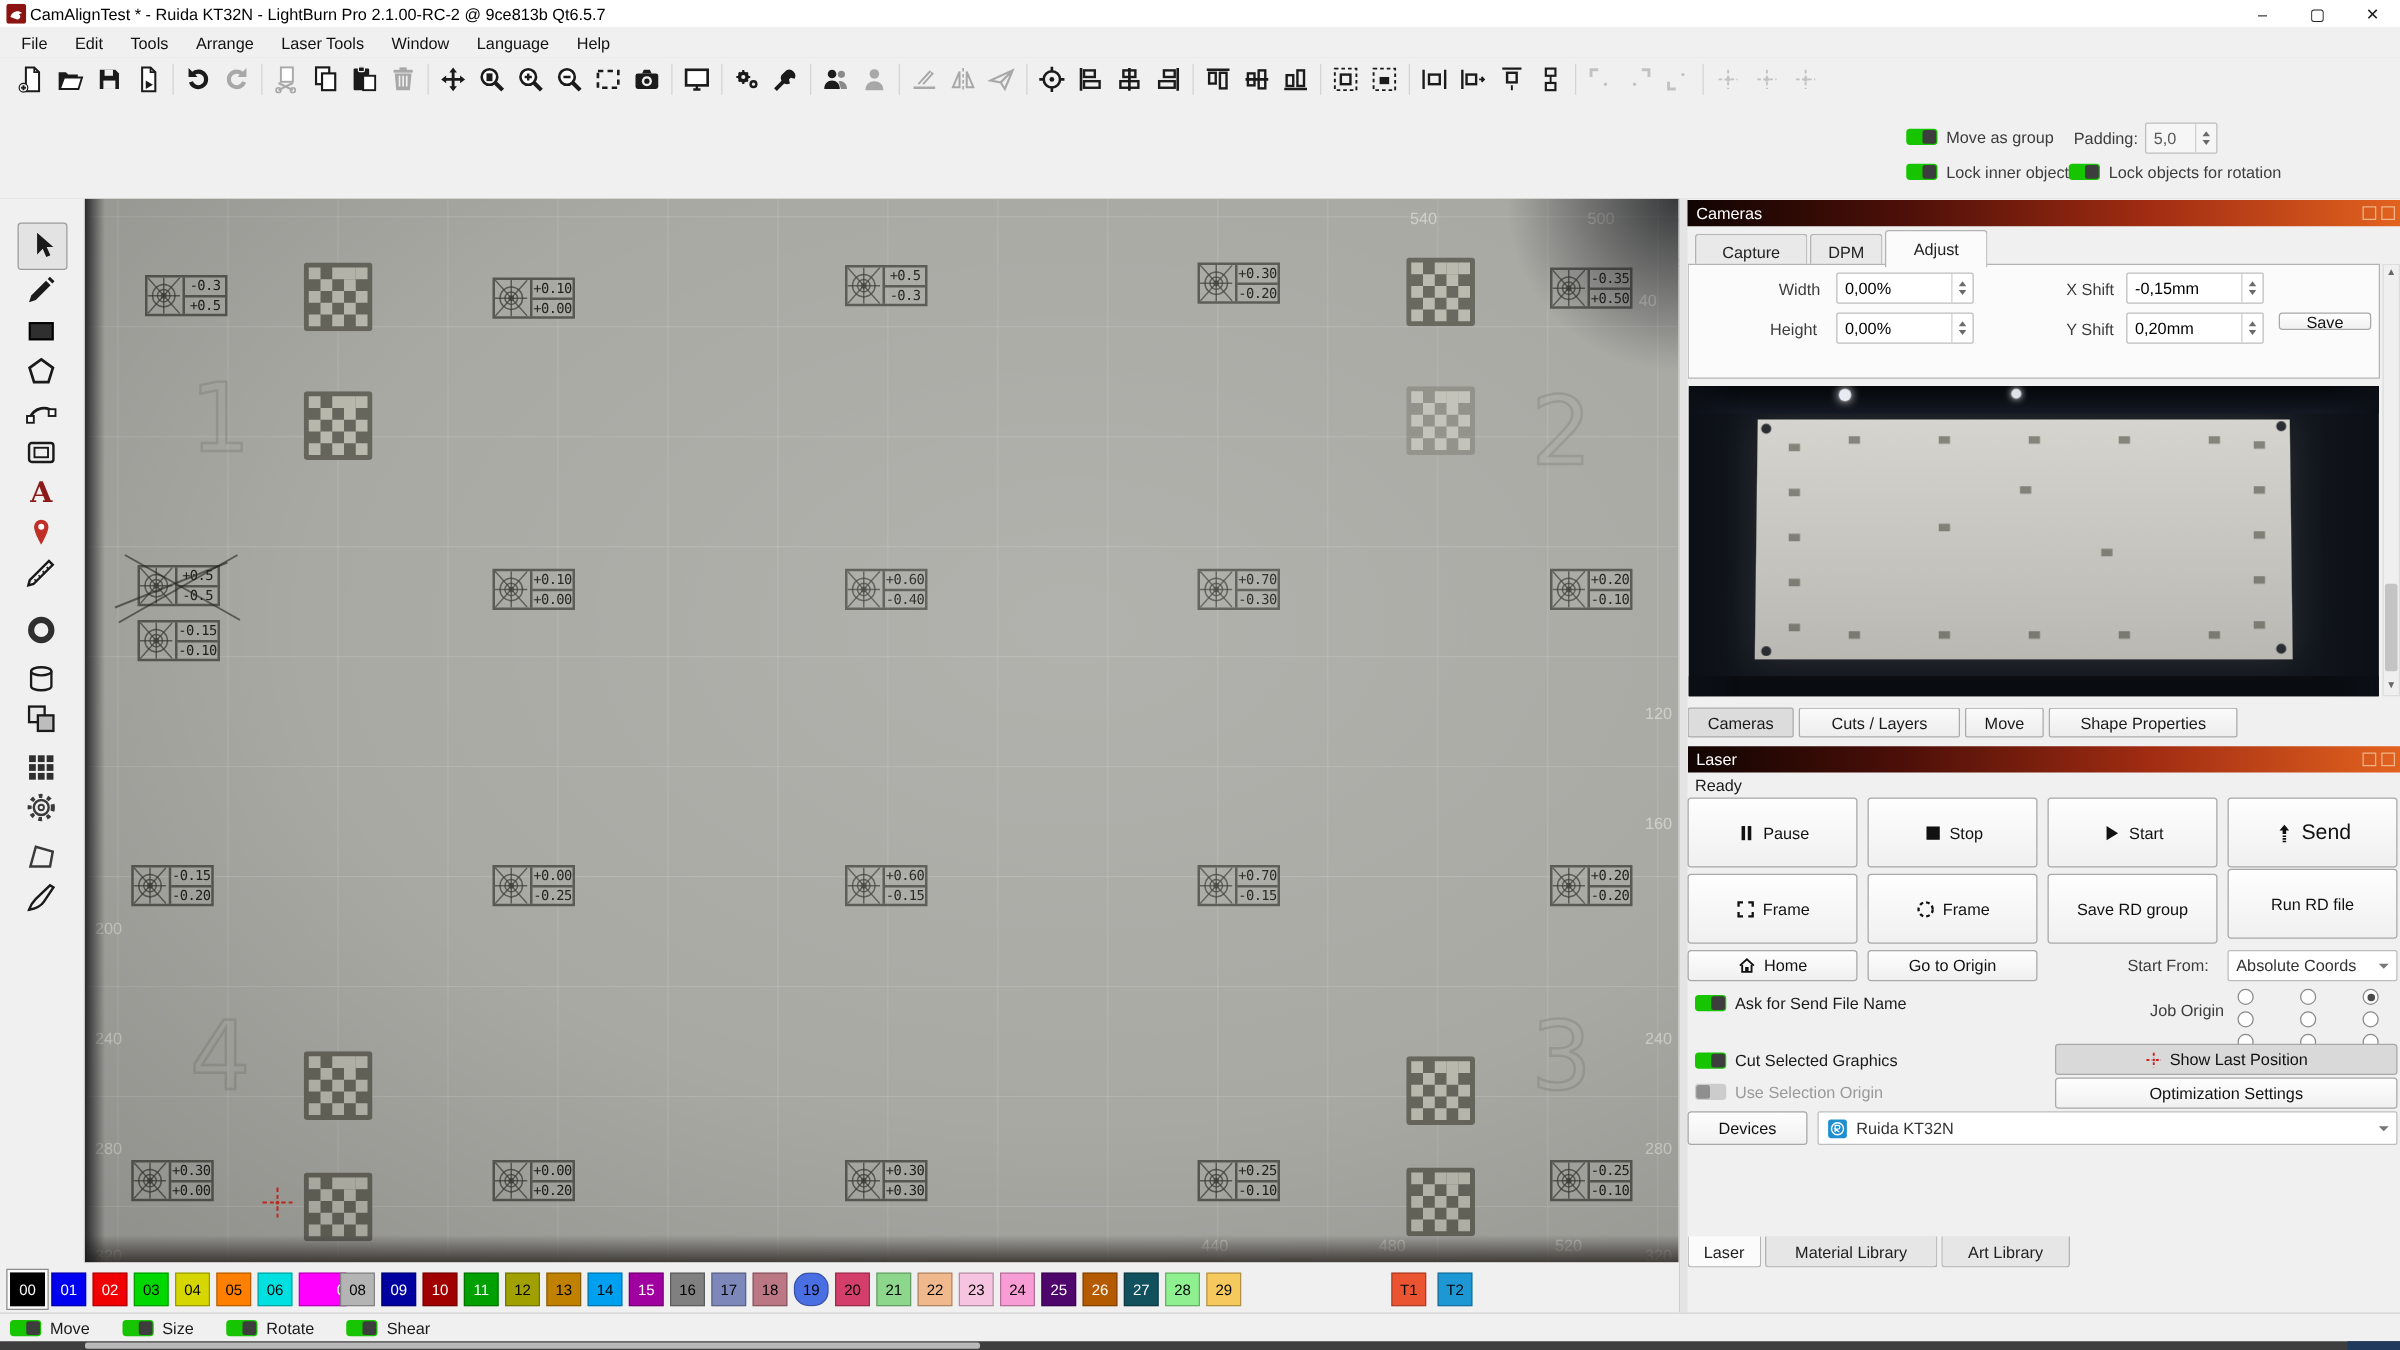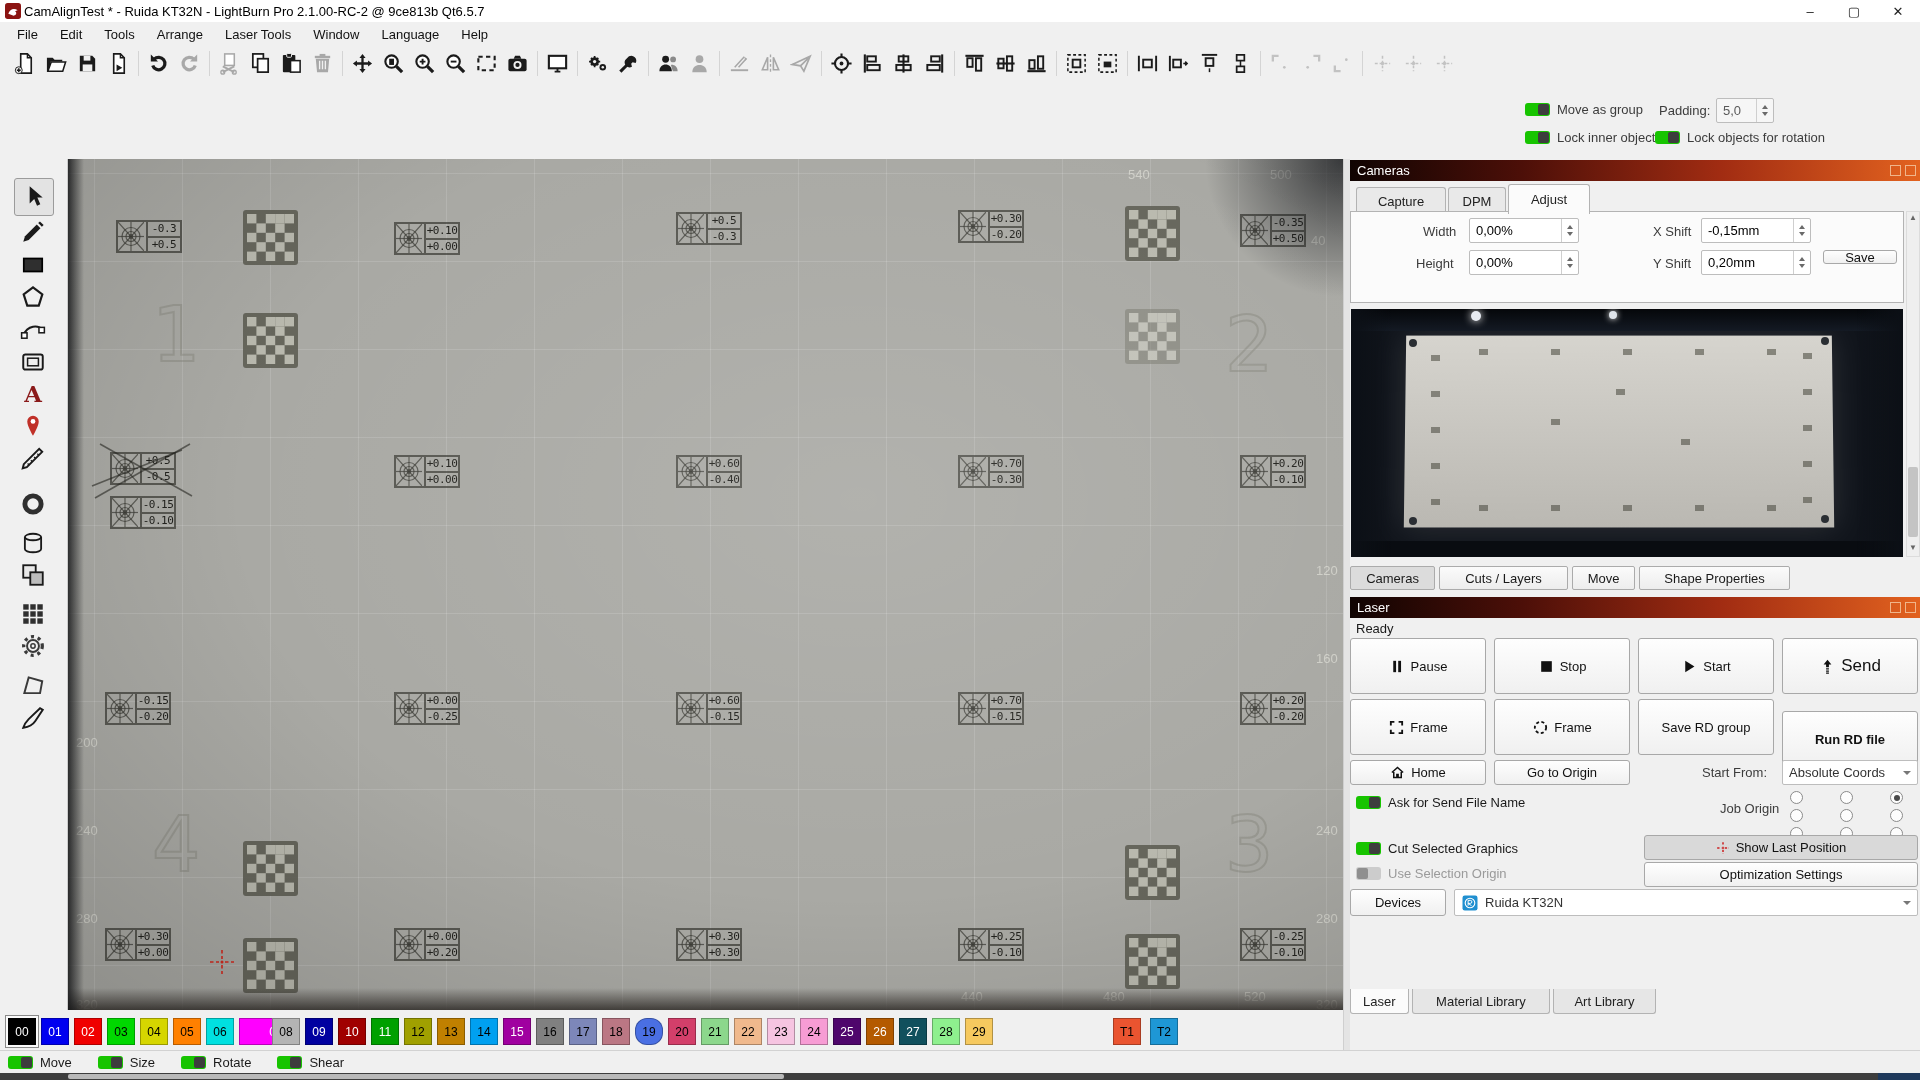--- a/index.html
+++ b/index.html
@@ -1452,21 +1452,21 @@
       </div>
       <div class="btn lbtn" style="left: 144px; top: 540px; width: 136px; height: 56px; font-size: 13px;">
         <svg width="17" height="17" viewBox="0 0 24 24">
           <circle cx="12" cy="12" r="8" fill="none" stroke="#111" stroke-width="2.6" stroke-dasharray="4.2 3.4"></circle>
         </svg>
         <span style="margin-left:5px;">Frame</span>
       </div>
       <div class="btn lbtn" style="left: 288px; top: 540px; width: 136px; height: 56px; font-size: 13px;">
         <span style="margin-left:0px;">Save RD group</span>
       </div>
-      <div class="btn lbtn" style="left: 432px; top: 552px; width: 136px; height: 56px; font-size: 13px; font-weight: bold;">
+      <div class="btn lbtn" style="left: 432px; top: 536px; width: 136px; height: 56px; font-size: 13px;">
         <span style="margin-left:0px;">Run RD file</span>
       </div>
       <div id="laserbtns"></div>
     <div class="abs btn" style="left:0px;top:601px;width:136px;height:25px;gap:6px;">
       <svg width="15" height="15" viewBox="0 0 24 24">
           <path d="M3 12L12 4l9 8" fill="none" stroke="#111" stroke-width="2.4"></path>
           <path d="M6 11v9h5v-5h2v5h5v-9" fill="none" stroke="#111" stroke-width="2.4"></path>
         </svg>
       <span>Home</span>
     </div>

